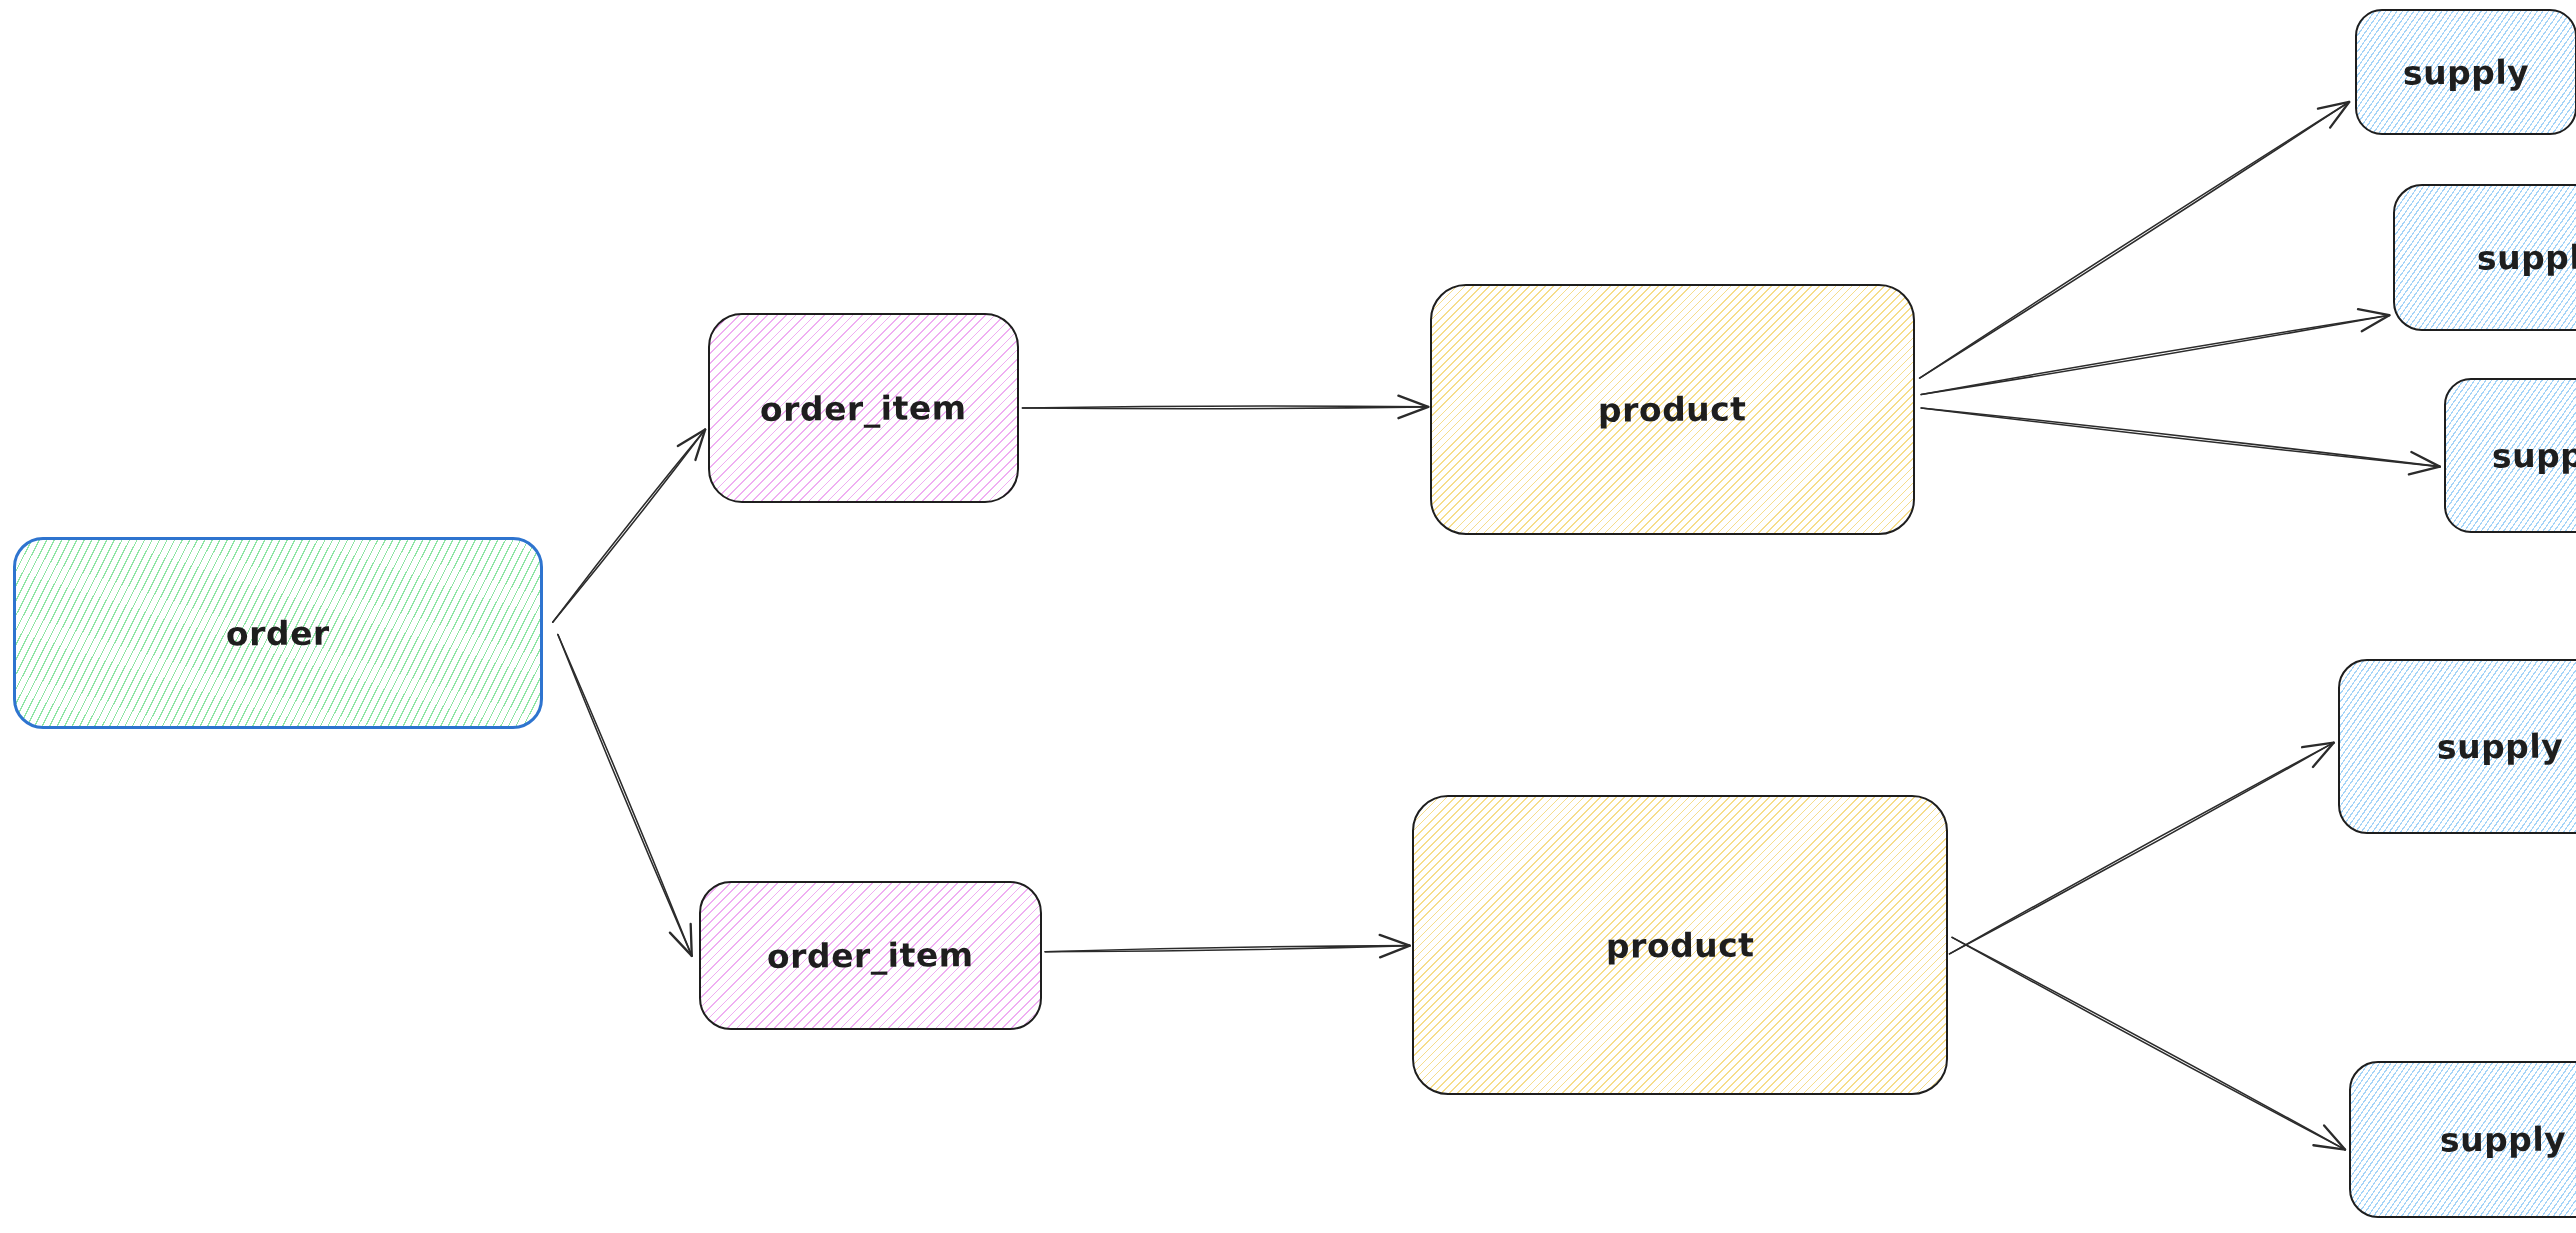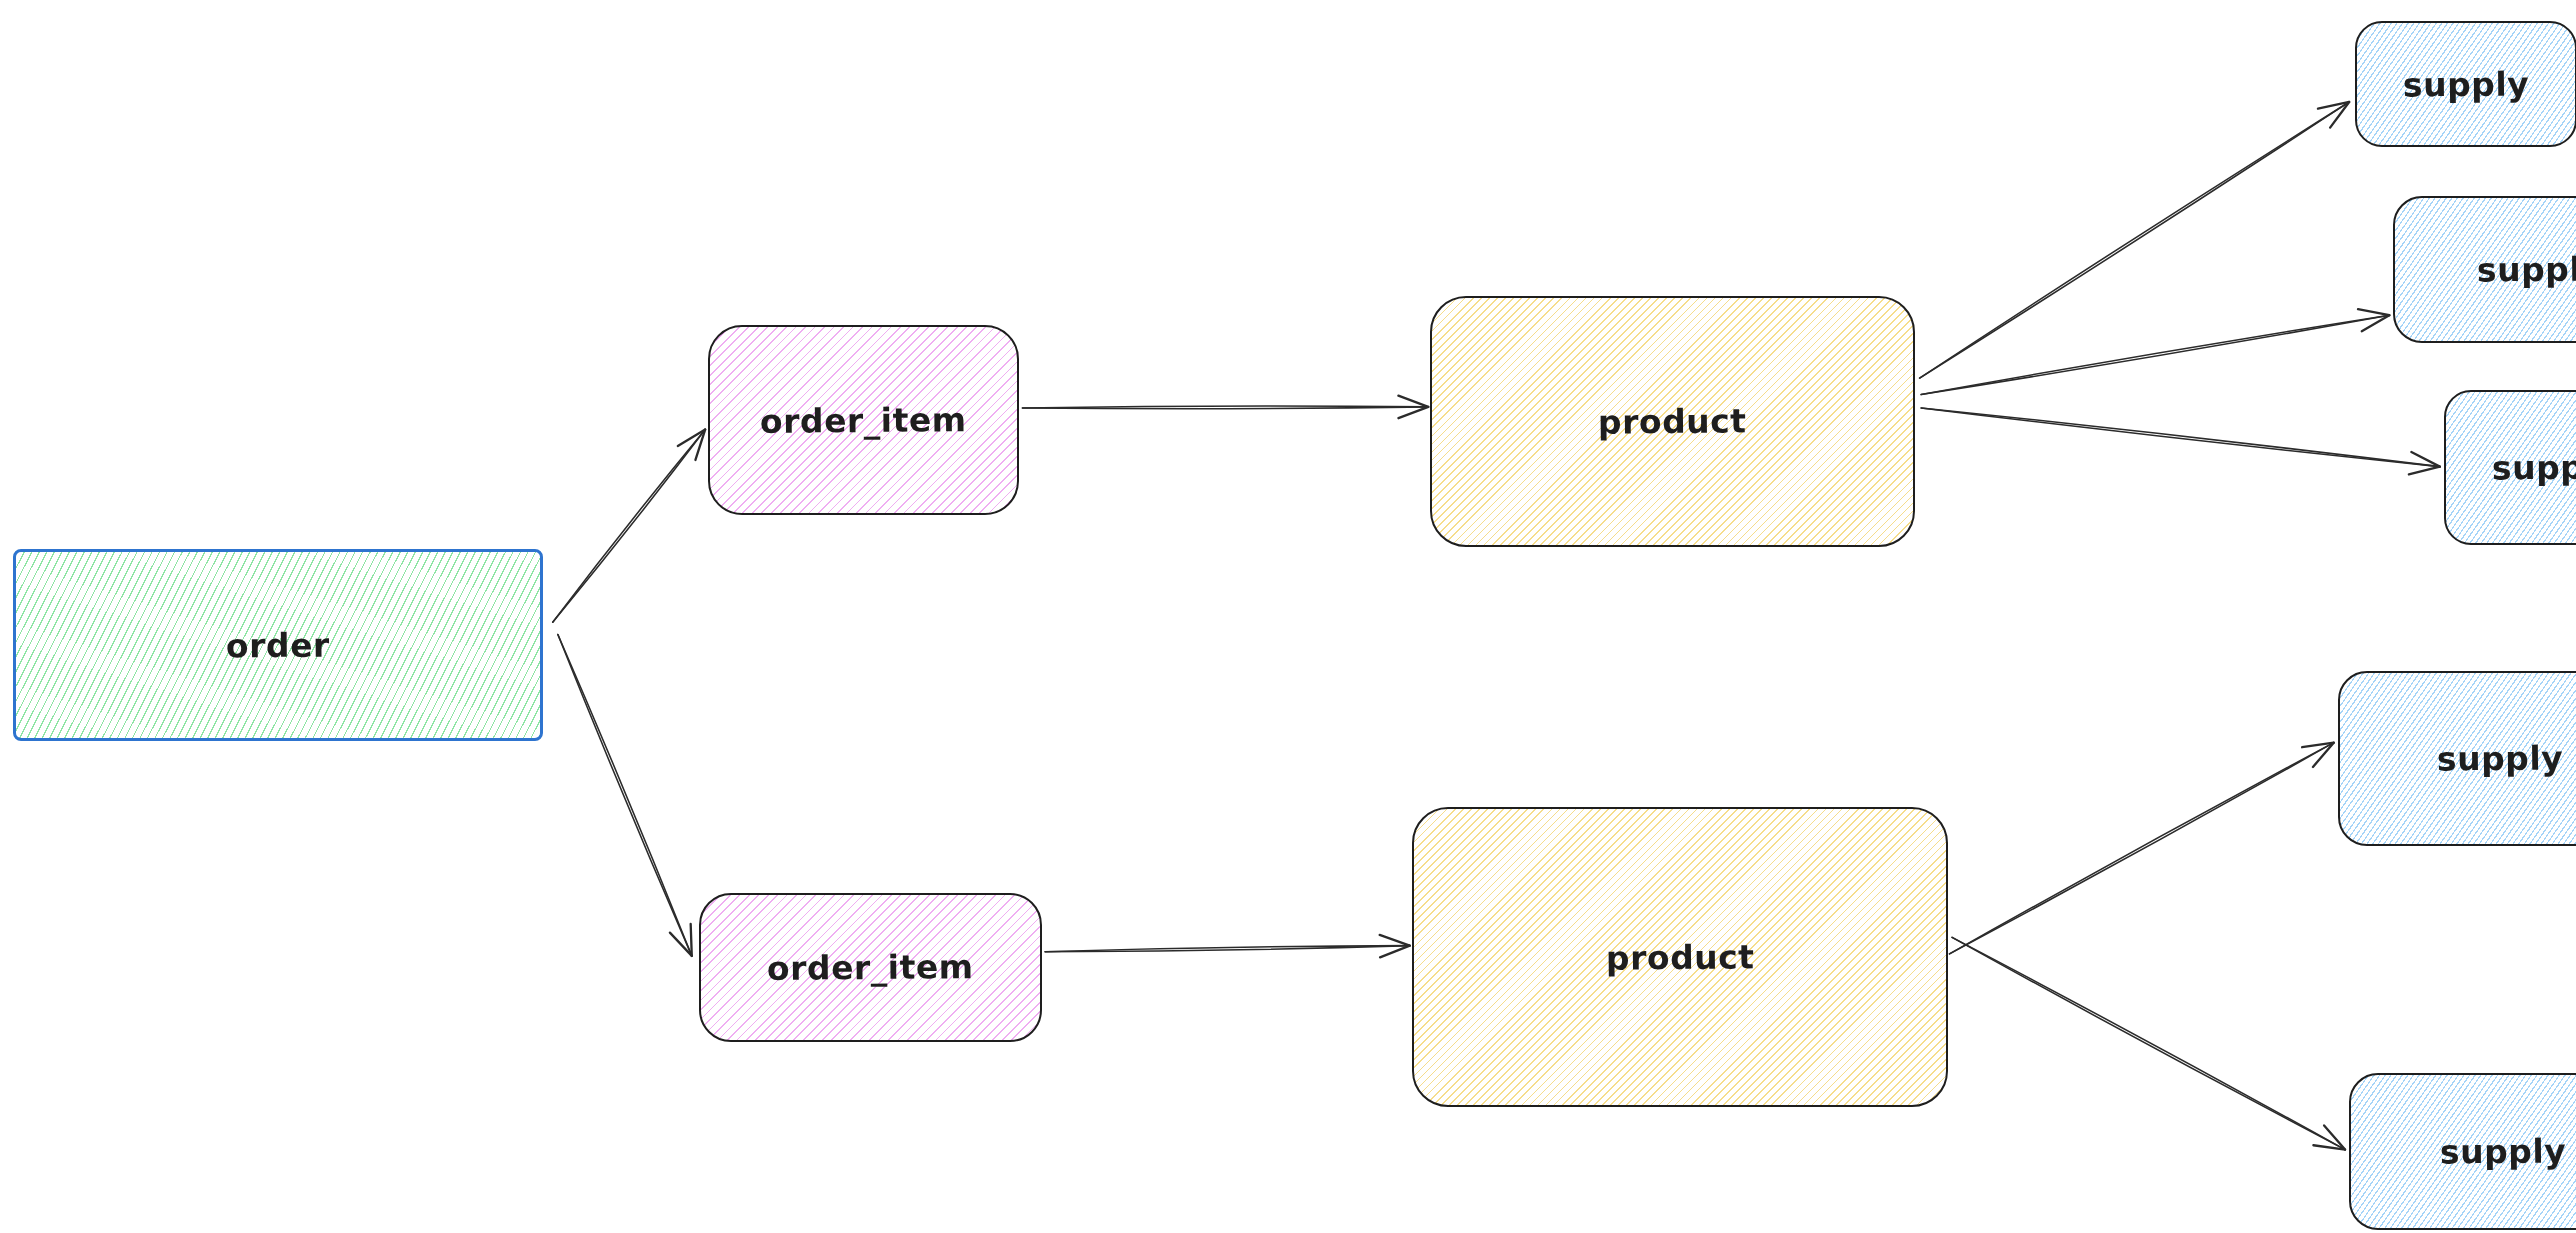--- a/index.html
+++ b/index.html
@@ -17,21 +17,20 @@
   }
   #node-layer { position: absolute; inset: 0; }
   .node {
     position: absolute;
     box-sizing: border-box;
     border-style: solid;
     display: flex;
     align-items: center;
     justify-content: center;
     background-color: #ffffff;
-    margin-top: 12px;
   }
   .node .label {
     color: #1e1e1e;
     font-size: 33px;
     font-weight: 600;
     letter-spacing: 0.5px;
     white-space: nowrap;
     transform: rotate(-0.5deg);
   }
   #arrow-layer {
@@ -45,21 +44,21 @@
     fill: none;
     stroke-linecap: round;
     stroke-linejoin: round;
   }
 </style>
 </head>
 <body>
 
 <div id="canvas">
   <div id="node-layer">
-      <div class="node" style="left: 13px; top: 537px; width: 530px; height: 192px; border-color: rgb(46, 116, 207); border-width: 3.1px; border-radius: 8px; background-image: repeating-linear-gradient(117deg, rgb(143, 229, 165) 0px, rgb(143, 229, 165) 1.2px, transparent 1.2px, transparent 6.7px);">
+      <div class="node" style="left: 13px; top: 537px; width: 530px; height: 192px; border-color: rgb(46, 116, 207); border-width: 3.1px; border-radius: 30px; background-image: repeating-linear-gradient(117deg, rgb(143, 229, 165) 0px, rgb(143, 229, 165) 1.2px, transparent 1.2px, transparent 6.7px);">
         <span class="label">order</span>
       </div>
       <div class="node" style="left: 708px; top: 313px; width: 311px; height: 190px; border-color: rgb(30, 30, 30); border-width: 2.1px; border-radius: 34px; background-image: repeating-linear-gradient(135deg, rgb(239, 174, 242) 0px, rgb(239, 174, 242) 1.2px, transparent 1.2px, transparent 6.7px);">
         <span class="label">order_item</span>
       </div>
       <div class="node" style="left: 1430px; top: 284px; width: 485px; height: 251px; border-color: rgb(30, 30, 30); border-width: 2.1px; border-radius: 36px; background-image: repeating-linear-gradient(135deg, rgb(246, 221, 140) 0px, rgb(246, 221, 140) 1.2px, transparent 1.2px, transparent 5.7px);">
         <span class="label">product</span>
       </div>
       <div class="node" style="left: 2355px; top: 9.3px; width: 222px; height: 126px; border-color: rgb(30, 30, 30); border-width: 2.1px; border-radius: 27px; background-image: repeating-linear-gradient(125deg, rgb(165, 212, 248) 0px, rgb(165, 212, 248) 1.2px, transparent 1.2px, transparent 4.6px);">
         <span class="label">supply</span>

